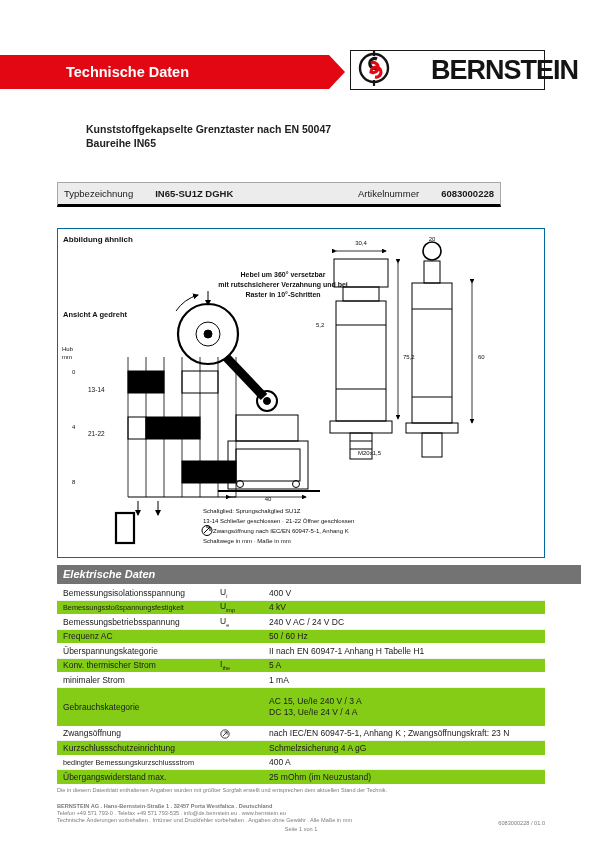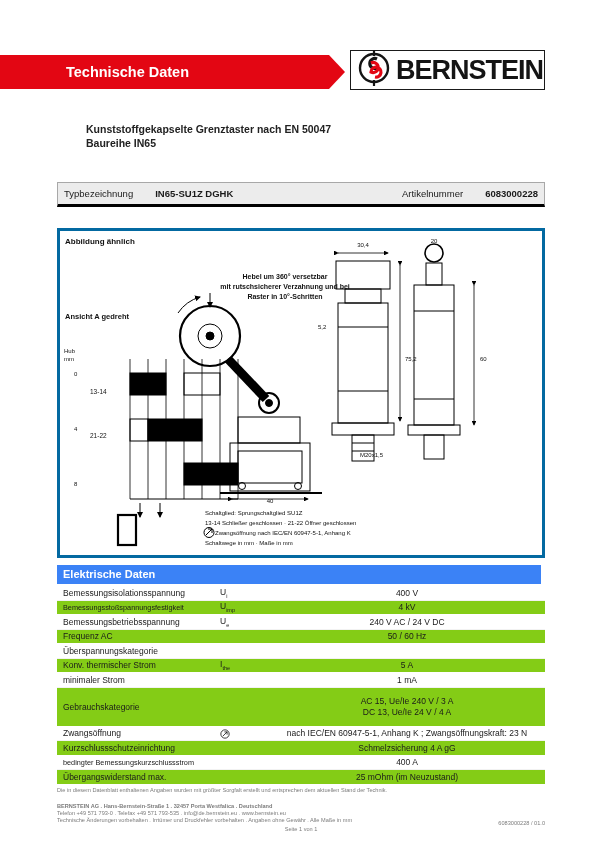--- a/index.html
+++ b/index.html
@@ -4,47 +4,47 @@
 <style>
   html,body{margin:0;padding:0;background:#fff;}
   body{font-family:"Liberation Sans",sans-serif;color:#1a1a1a;}
   .page{position:relative;width:601px;height:850px;background:#fff;overflow:hidden;}
 
   
   .banner{position:absolute;left:0;top:55px;width:345px;height:34px;background:#e30613;
           clip-path:polygon(0 0,calc(100% - 16px) 0,100% 50%,calc(100% - 16px) 100%,0 100%);}
   .banner span{position:absolute;left:66px;top:0;line-height:34px;color:#fff;font-weight:bold;font-size:14.5px;}
   .logo-box{position:absolute;left:350px;top:50px;width:195px;height:40px;border:1px solid #1a1a1a;
-            background:#fff;display:flex;align-items:center;padding-left:5px;box-sizing:border-box;}
+            background:#fff;display:flex;align-items:center;padding-left:5px;box-sizing:border-box;gap:35px;}
   .logo-text{font-weight:bold;font-size:27px;letter-spacing:-1px;color:#141414;margin-left:4px;}
 
   
   .title{position:absolute;left:57px;top:123px;font-weight:bold;font-size:10.5px;line-height:13.5px;color:#222;margin-left:29px;}
 
   
-  .typ-row{position:absolute;left:57px;top:182px;width:488px;height:25px;background:#ececec;
+  .typ-row{position:absolute;left:57px;top:182px;width:444px;height:25px;background:#ececec;
            border:1px solid #a8a8a8;border-bottom:3px solid #000;box-sizing:border-box;
            display:flex;align-items:center;font-size:9.5px;padding:0 6px;}
   .typ-row b{margin-left:22px;}
   .typ-right{margin-left:auto;display:flex;align-items:center;}
 
   
-  .draw-box{position:absolute;left:57px;top:228px;width:488px;height:330px;border:3px solid #0369a1;box-sizing:border-box;background:#fff;}
+  .draw-box{position:absolute;left:57px;top:228px;width:488px;height:330px;border:1px solid #0369a1;box-sizing:border-box;background:#fff;}
   .draw-box svg{display:block;}
 
   
-  .elek-head{position:absolute;left:57px;top:565px;width:484px;height:19px;background:#3b82f6;color:#fff;
-             font-weight:bold;font-size:11px;line-height:19px;padding-left:6px;box-sizing:border-box;}
+  .elek-head{position:absolute;left:57px;top:565px;width:524px;height:19px;background:#737373;color:#fff;
+             font-weight:bold;font-size:11px;line-height:19px;padding-left:6px;box-sizing:border-box;font-style:italic;}
   .elek-table{position:absolute;left:57px;top:586px;width:488px;}
   .erow{display:flex;align-items:center;min-height:13.5px;border-bottom:1px solid #f2f2f2;font-size:8.5px;gap:21px;}
   .erow.shaded{background:#84cc16;border-bottom:1px solid #fff;}
   .erow .lab{width:142px;padding-left:6px;box-sizing:border-box;flex-shrink:0;}
   .erow .lab.small{font-size:7.3px;}
   .erow .sym{width:28px;flex-shrink:0;}
-  .erow .val{flex:1;text-align:center;}
+  .erow .val{flex:1;}
   .erow sub{font-size:5.5px;}
   .val-multi{line-height:11px;padding:8px 0;}
   .po-icon{display:inline-block;vertical-align:middle;}
 
   
   .footer{position:absolute;left:0;top:0;width:601px;height:850px;pointer-events:none;}
   .f-note{position:absolute;left:57px;top:787px;width:340px;font-size:5.6px;color:#7c7c7c;}
   .f-block{position:absolute;left:57px;top:803px;width:450px;font-size:5.6px;line-height:7px;color:#7c7c7c;}
   .f-block .first{font-weight:bold;}
   .f-page{position:absolute;left:57px;top:826px;width:488px;text-align:center;font-size:5.6px;color:#7c7c7c;}
@@ -193,20 +193,21 @@
         <span class="val">240 V AC / 24 V DC</span>
       </div>
       <div class="erow shaded">
         <span class="lab">Frequenz AC</span>
         <span class="sym"></span>
         <span class="val">50 / 60 Hz</span>
       </div>
       <div class="erow">
         <span class="lab">Überspannungskategorie</span>
         <span class="sym"></span>
+        <span class="val">II nach EN 60947-1 Anhang H Tabelle H1</span>
       </div>
       <div class="erow shaded">
         <span class="lab">Konv. thermischer Strom</span>
         <span class="sym">I<sub>the</sub></span>
         <span class="val">5 A</span>
       </div>
       <div class="erow">
         <span class="lab">minimaler Strom</span>
         <span class="sym"></span>
         <span class="val">1 mA</span>

